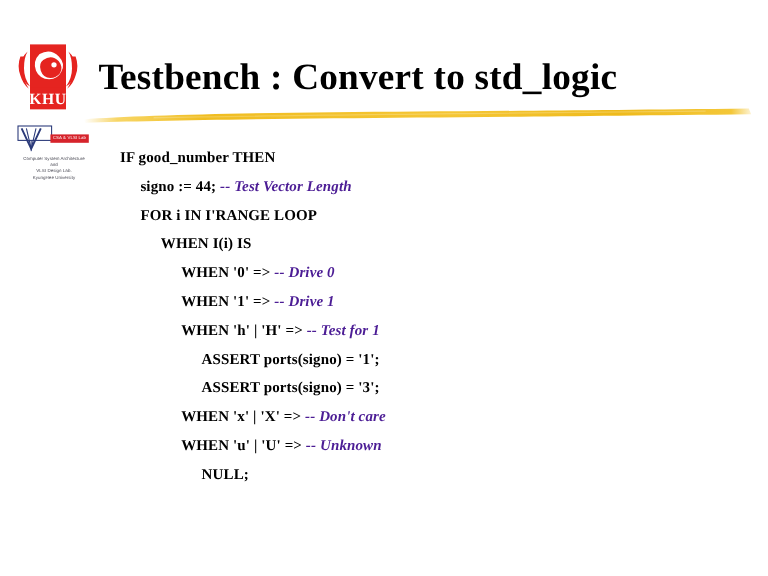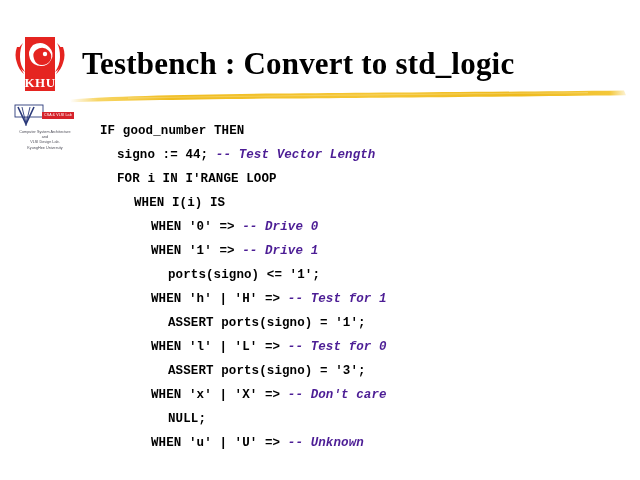--- a/index.html
+++ b/index.html
@@ -102,21 +102,21 @@
   .title-rule svg { display: block; }
 
   
   .code-block {
     position: absolute;
     left: 96px;
     top: 119px;
     width: 520px;
   }
   .code-line {
-    font-family: Liberation Mono, monospace;
+    font-family: Liberation Serif, serif;
     font-weight: bold;
     font-size: 12.5px;
     line-height: 24px;
     height: 24px;
     color: #000000;
     white-space: pre;
     letter-spacing: .1px;
   }
   .code-line .ind { display: inline-block; }
   .code-line.lvl0 .ind { width: 0px; }
@@ -195,24 +195,22 @@
     </svg>
   </div>
 
   <div class="code-block">
     <div class="code-line lvl0"><span class="ind"></span><span>IF good_number THEN</span><span class="code-comment"></span></div>
     <div class="code-line lvl1"><span class="ind"></span><span>signo := 44; </span><span class="code-comment">-- Test Vector Length</span></div>
     <div class="code-line lvl1"><span class="ind"></span><span>FOR i IN I'RANGE LOOP</span><span class="code-comment"></span></div>
     <div class="code-line lvl2"><span class="ind"></span><span>WHEN I(i) IS</span><span class="code-comment"></span></div>
     <div class="code-line lvl3"><span class="ind"></span><span>WHEN '0' =&gt; </span><span class="code-comment">-- Drive 0</span></div>
     <div class="code-line lvl3"><span class="ind"></span><span>WHEN '1' =&gt; </span><span class="code-comment">-- Drive 1</span></div>
-    <div class="code-line lvl4"><span class="ind"></span><span>ports(signo) &lt;= '1';</span><span class="code-comment"></span></div>
     <div class="code-line lvl3"><span class="ind"></span><span>WHEN 'h' | 'H' =&gt; </span><span class="code-comment">-- Test for 1</span></div>
     <div class="code-line lvl4"><span class="ind"></span><span>ASSERT ports(signo) = '1';</span><span class="code-comment"></span></div>
-    <div class="code-line lvl3"><span class="ind"></span><span>WHEN 'l' | 'L' =&gt; </span><span class="code-comment">-- Test for 0</span></div>
     <div class="code-line lvl4"><span class="ind"></span><span>ASSERT ports(signo) = '3';</span><span class="code-comment"></span></div>
     <div class="code-line lvl3"><span class="ind"></span><span>WHEN 'x' | 'X' =&gt; </span><span class="code-comment">-- Don't care</span></div>
+    <div class="code-line lvl3"><span class="ind"></span><span>WHEN 'u' | 'U' =&gt; </span><span class="code-comment">-- Unknown</span></div>
     <div class="code-line lvl4"><span class="ind"></span><span>NULL;</span><span class="code-comment"></span></div>
-    <div class="code-line lvl3"><span class="ind"></span><span>WHEN 'u' | 'U' =&gt; </span><span class="code-comment">-- Unknown</span></div>
     <div class="code-line lvl4"><span class="ind"></span><span class="code-comment"></span></div>
   </div>
 
 </div>
 
 </body></html>

